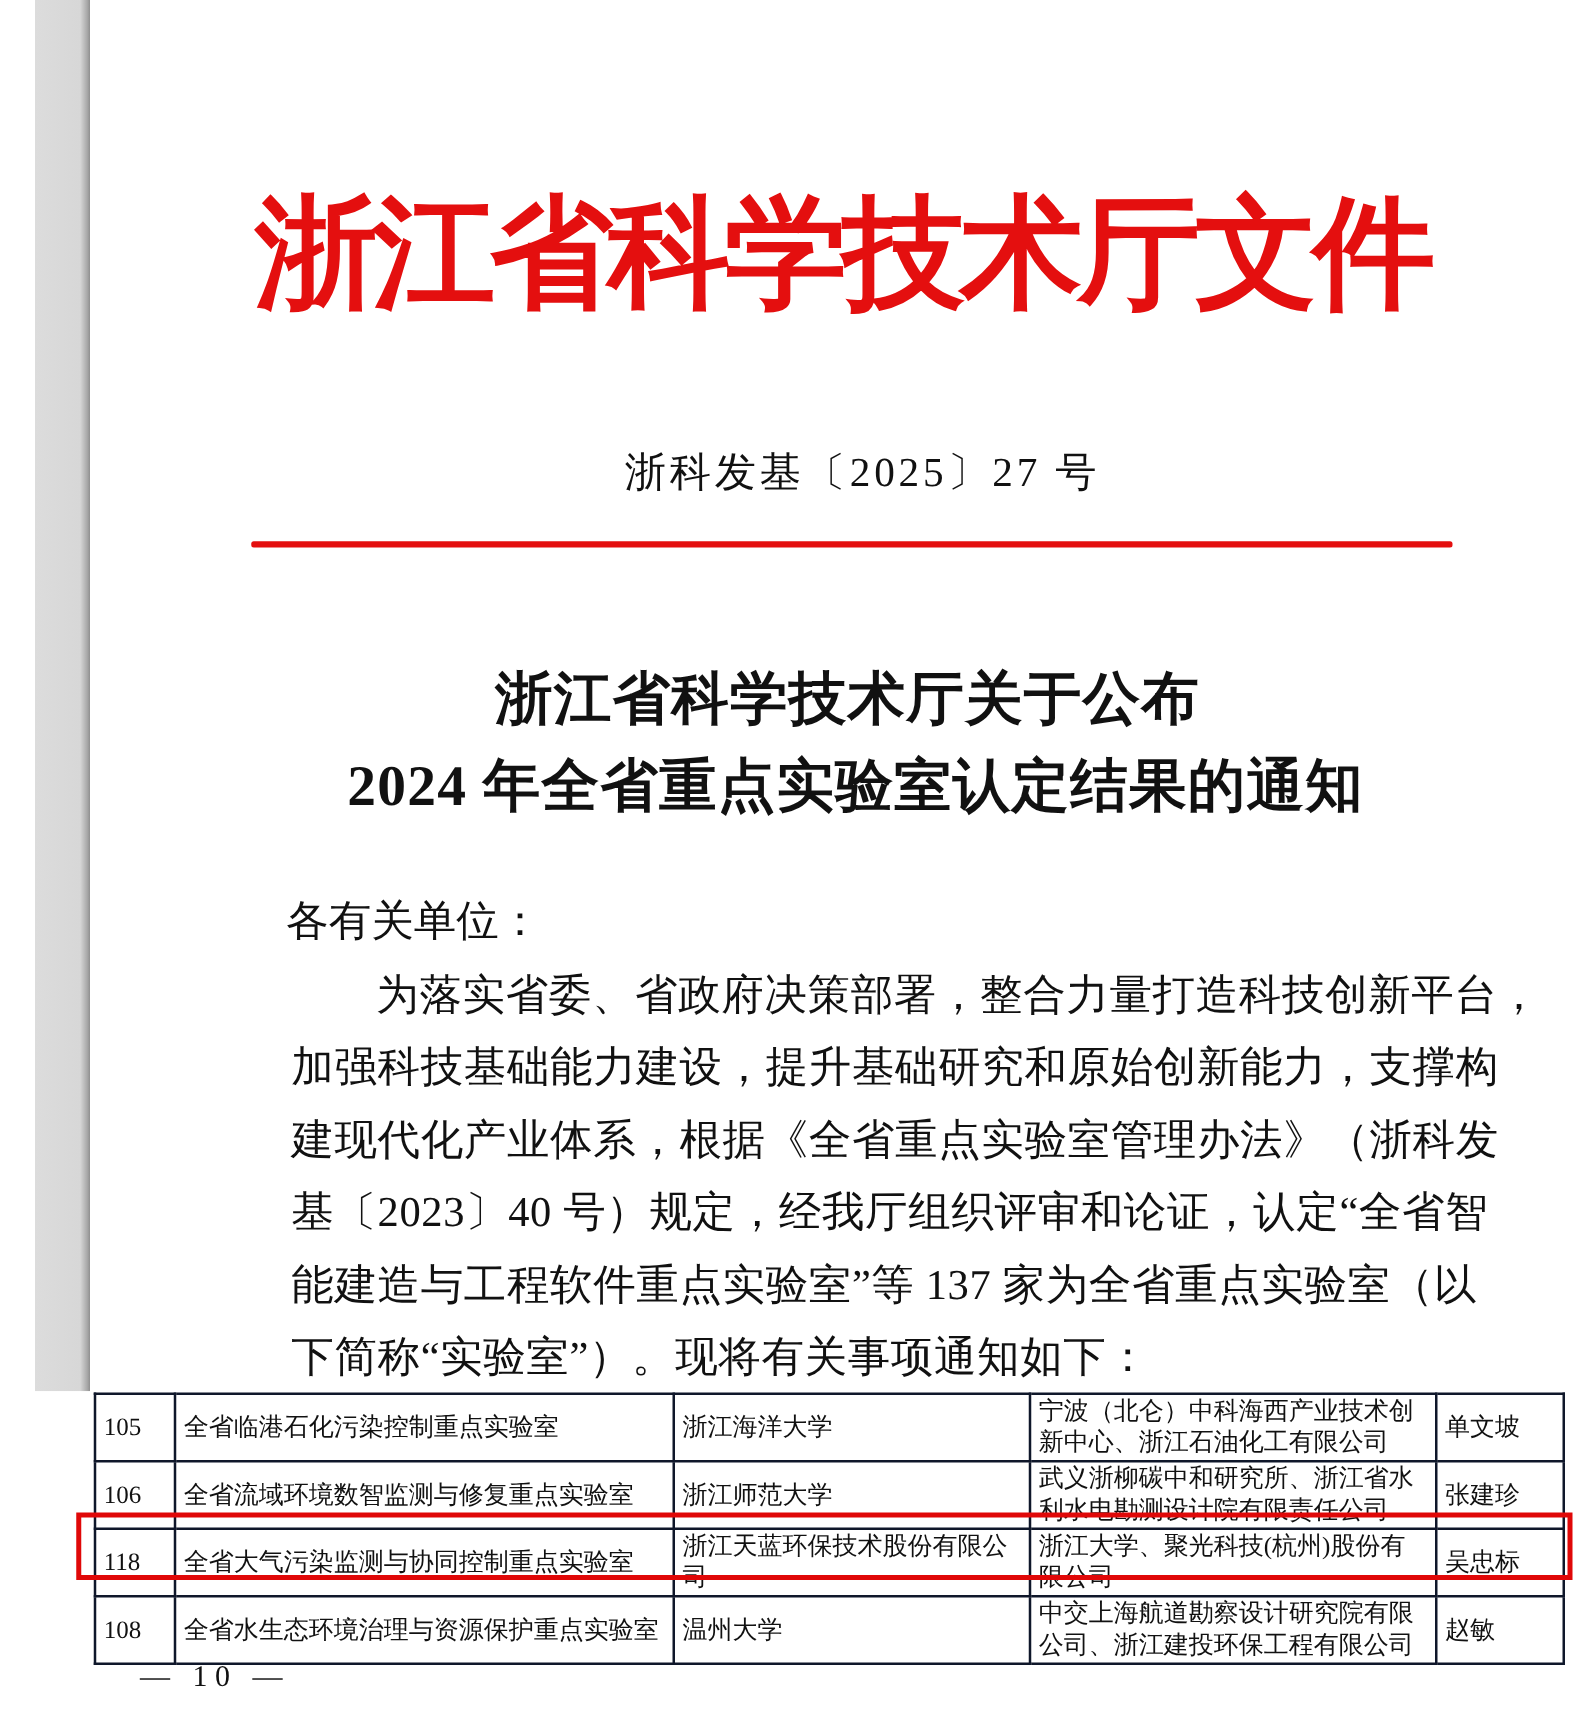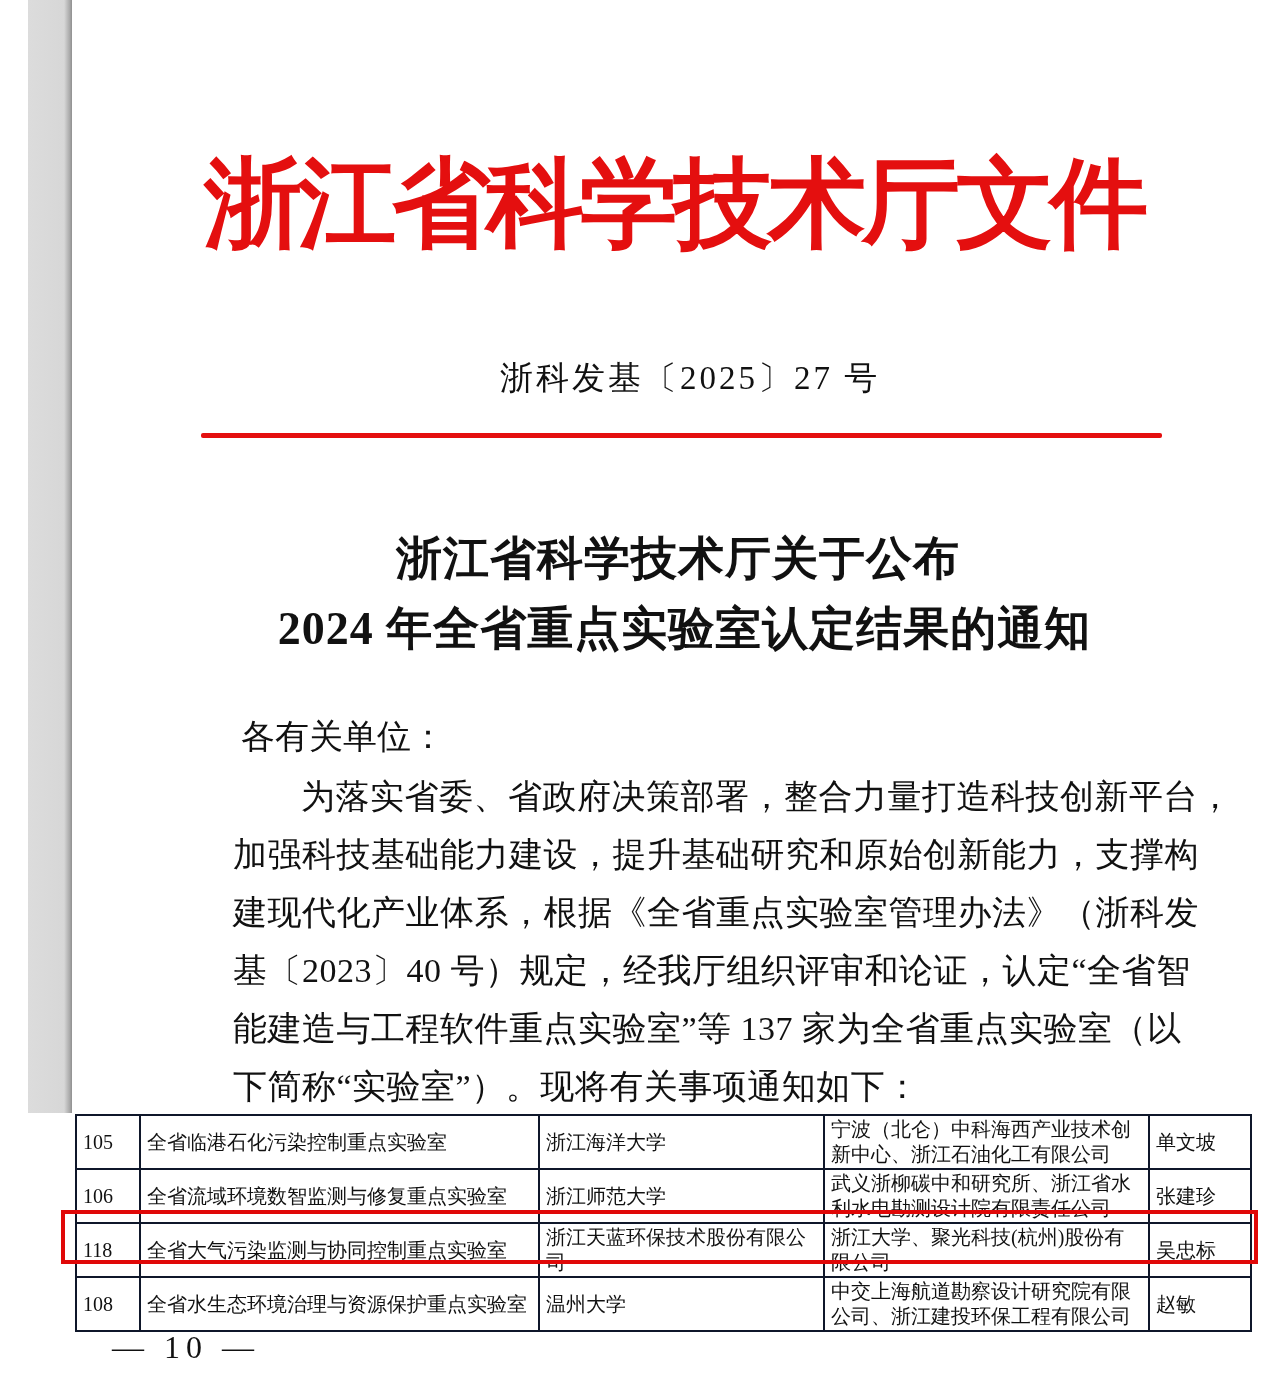--- a/index.html
+++ b/index.html
@@ -36,21 +36,21 @@
     text-align:center; font-size:33px; letter-spacing:3px;
   }
   .red-rule {
     position:absolute; top:433px; left:129px; width:961px; height:5px;
     border-radius:2px;
   }
   .notice-title { position:absolute; left:4px; width:100%; text-align:center;
     font-size:46px; font-weight:bold; letter-spacing:1px; }
   .notice-title.l1 { top:528px; }
   .notice-title.l2 { top:598px;padding-left:13px; }
-  .salutation { position:absolute; left:169px; top:714px; font-size:34px; }
+  .salutation { position:absolute; left:157px; top:714px; font-size:34px; }
   .body-block { position:absolute; left:161px; top:768px; width:900px; }
   .body-line {
     height:58px; line-height:58px; font-size:34px;
     text-align:justify; text-align-last:justify;
     letter-spacing:0.5px; white-space:nowrap;
   }
   .body-line.indent { text-indent:68px; }
   .body-line.last { text-align:left; text-align-last:left; }
   
   .table-section {
@@ -67,21 +67,21 @@
   }
   td.c-no { text-align:left; }
   td.c-lab { padding-left:34px; }
   td.c-inst { padding-left:10px;border-radius:21px; }
   td.c-part { padding-left:9px; font-size:21px; line-height:24px; }
   td.c-dir { text-align:left; }
   .highlight-box {
     position:absolute; left:33px; top:97px; width:1197px; height:54px;
     border:4px solid #e00808; background:transparent; pointer-events:none;
   }
-  .page-number { position:absolute; left:84px; top:216px; font-size:32px;
+  .page-number { position:absolute; left:84px; top:216px; font-size:24px;
     letter-spacing:6px; }
 </style>
 </head>
 <body>
 
 <div class="stage">
 
   <div class="gray-strip left"></div>
   <div class="gray-strip right"></div>
 

